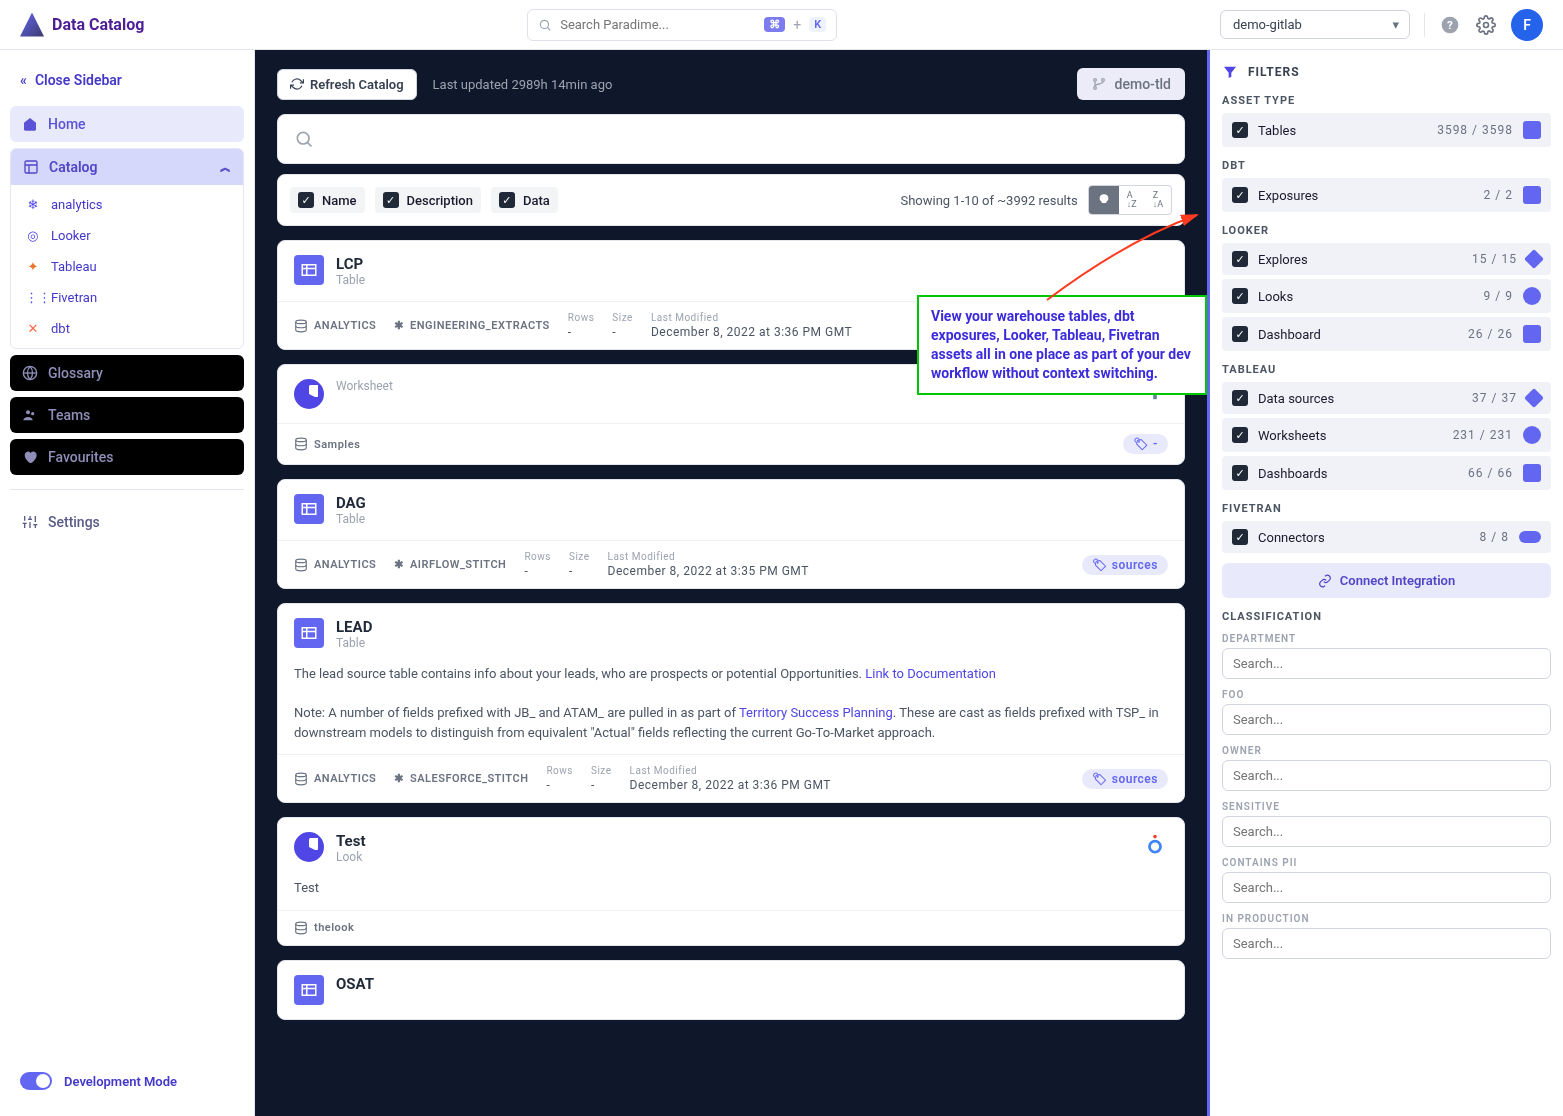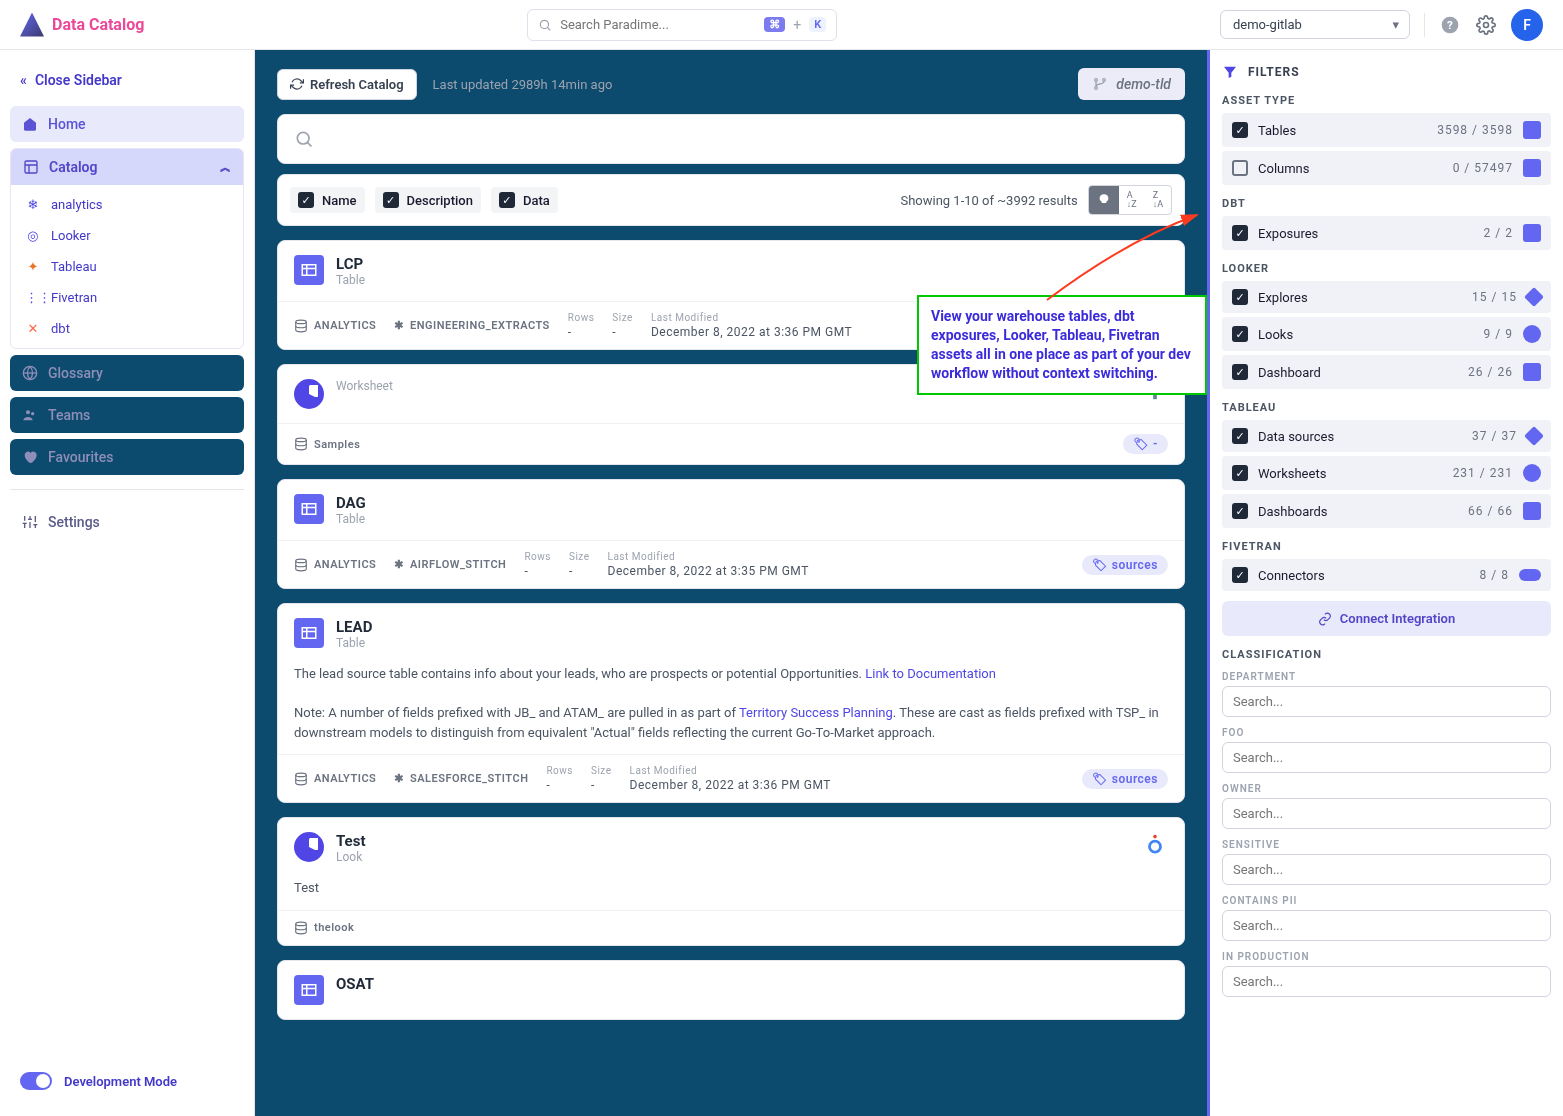--- a/index.html
+++ b/index.html
@@ -1,18 +1,18 @@
 <!DOCTYPE html>
 <html><head>
 <meta charset="utf-8">
 <style>
 * { box-sizing: border-box; margin: 0; padding: 0; font-family: -apple-system, BlinkMacSystemFont, "Segoe UI", Roboto, sans-serif; }
 body { background: #fff; color: #1a1a2e; font-size: 14px; }
 .topbar { height: 50px; border-bottom: 1px solid #e5e5ec; display: flex; align-items: center; padding: 0 20px; }
-.logo-wrap { display: flex; align-items: center; gap: 8px; font-weight: 700; font-size: 16px; color: #ec4899; }
+.logo-wrap { display: flex; align-items: center; gap: 8px; font-weight: 700; font-size: 16px; color: #4c1d95; }
 .logo-mark { width: 24px; height: 24px; background: linear-gradient(135deg, #6366f1, #3b3b6b); clip-path: polygon(50% 0, 100% 100%, 0 100%); }
 .search-box { margin-left: auto; margin-right: auto; width: 310px; height: 32px; border: 1px solid #e0e0eb; border-radius: 6px; display: flex; align-items: center; padding: 0 10px; color: #9ca3af; gap: 8px; }
 .search-box input { border: none; outline: none; flex: 1; font-size: 13px; }
 .kbd-chip { background: #7c7cf0; color: #fff; border-radius: 4px; padding: 1px 5px; font-size: 11px; font-weight: 600; }
 .kbd-chip.light { background: #eef2ff; color: #6366f1; }
 .top-right { display: flex; align-items: center; gap: 14px; }
 .workspace-select { border: 1px solid #d1d5e0; border-radius: 6px; padding: 6px 12px 6px 12px; font-size: 13px; color: #374151; min-width: 190px; position: relative; }
 .workspace-select::after { content: "▾"; position: absolute; right: 10px; color: #6b7280; }
 .icon-btn { width: 22px; height: 22px; color: #6b7280; display: flex; align-items: center; justify-content: center; }
 .avatar { width: 32px; height: 32px; border-radius: 50%; background: #2563eb; color: #fff; display: flex; align-items: center; justify-content: center; font-weight: 600; }
@@ -21,31 +21,31 @@
 .layout { display: flex; height: calc(100vh - 50px); }
 .sidebar { width: 255px; border-right: 1px solid #e5e5ec; padding: 16px 10px; display: flex; flex-direction: column; gap: 6px; }
 .close-sb { display: flex; align-items: center; gap: 8px; color: #4338ca; font-weight: 600; padding: 6px 10px; font-size: 14px; margin-bottom: 6px; }
 .nav-item { display: flex; align-items: center; gap: 10px; padding: 10px 12px; border-radius: 6px; color: #5b5b8a; font-weight: 500; font-size: 14px; }
 .nav-item.home { background: #e8e9fb; color: #5b53d6; }
 .nav-catalog-wrap { border: 1px solid #e5e5f5; border-radius: 6px; overflow: hidden; background: #fff; }
 .nav-catalog-head { background: #d6d8fb; color: #5146c7; font-weight: 600; padding: 10px 12px; display: flex; align-items: center; gap: 10px; }
 .nav-catalog-head .chev { margin-left: auto; font-size: 11px; }
 .nav-sub { padding: 4px 0; }
 .nav-sub-item { display: flex; align-items: center; gap: 10px; padding: 8px 14px; color: #4338ca; font-size: 13px; }
-.nav-item.muted { background: #0c4a6e; color: #8e8eb8; align-items: center; }
+.nav-item.muted { background: #000000; color: #8e8eb8; align-items: center; }
 .sidebar-bottom { margin-top: auto; display: flex; align-items: center; gap: 12px; padding: 10px; }
 .toggle { width: 32px; height: 18px; background: #6366f1; border-radius: 10px; position: relative; }
 .toggle::after { content: ""; width: 14px; height: 14px; background: #fff; border-radius: 50%; position: absolute; top: 2px; right: 2px; }
 .dev-mode-label { color: #4338ca; font-weight: 600; font-size: 13px; }
 
-.main { flex: 1; overflow: auto; background: #0c4a6e; padding: 18px 22px 52px; position: relative; }
+.main { flex: 1; overflow: auto; background: #0f172a; padding: 18px 22px 52px; position: relative; }
 .main-head { display: flex; align-items: center; gap: 16px; margin-bottom: 14px; }
 .refresh-btn { border: 1px solid #d1d5e0; border-radius: 6px; background: #fff; padding: 7px 12px; font-size: 13px; font-weight: 600; color: #374151; display: flex; align-items: center; gap: 6px; }
 .last-updated { color: #9ca3af; font-size: 13px; }
-.env-chip { margin-left: auto; background: #ebecf7; border-radius: 6px; padding: 8px 14px; color: #6b7280; font-size: 14px; font-weight: 500; display: flex; gap: 8px; align-items: center; font-style: italic; }
+.env-chip { margin-left: auto; background: #ebecf7; border-radius: 6px; padding: 8px 14px; color: #6b7280; font-size: 14px; font-weight: 500; display: flex; gap: 8px; align-items: center; }
 
 .big-search { background: #fff; border: 1px solid #e5e5ec; border-radius: 8px; padding: 14px 16px; display: flex; align-items: center; margin-bottom: 10px; }
 .big-search svg { color: #9ca3af; }
 
 .toolbar-row { display: flex; align-items: center; gap: 10px; background: #fff; border: 1px solid #e5e5ec; border-radius: 8px; padding: 10px 12px; margin-bottom: 14px; }
 .check-pill { display: flex; align-items: center; gap: 8px; background: #f3f4f6; padding: 5px 8px; border-radius: 4px; font-size: 13px; font-weight: 500; }
 .checkbox { width: 16px; height: 16px; background: #1f2937; border-radius: 3px; display: flex; align-items: center; justify-content: center; color: #fff; font-size: 11px; }
 .checkbox.empty { background: transparent; border: 2px solid #6b7280; }
 .result-count { margin-left: auto; color: #4b5563; font-size: 13px; }
 .sort-group { display: flex; border: 1px solid #d1d5e0; border-radius: 4px; overflow: hidden; }
@@ -483,26 +483,20 @@
       <span>FILTERS</span>
     </div>
     <div id="filter-groups">
         <div class="filter-group-label">ASSET TYPE</div>
         <div class="filter-row">
           <div class="checkbox">✓</div>
           <span>Tables</span>
           <span class="count">3598 / 3598</span>
           <div class="end-icon" style=""></div>
         </div>
-        <div class="filter-row">
-          <div class="checkbox empty"></div>
-          <span>Columns</span>
-          <span class="count">0 / 57497</span>
-          <div class="end-icon" style=""></div>
-        </div>
         <div class="filter-group-label">DBT</div>
         <div class="filter-row">
           <div class="checkbox">✓</div>
           <span>Exposures</span>
           <span class="count">2 / 2</span>
           <div class="end-icon" style=""></div>
         </div>
         <div class="filter-group-label">LOOKER</div>
         <div class="filter-row">
           <div class="checkbox">✓</div>

